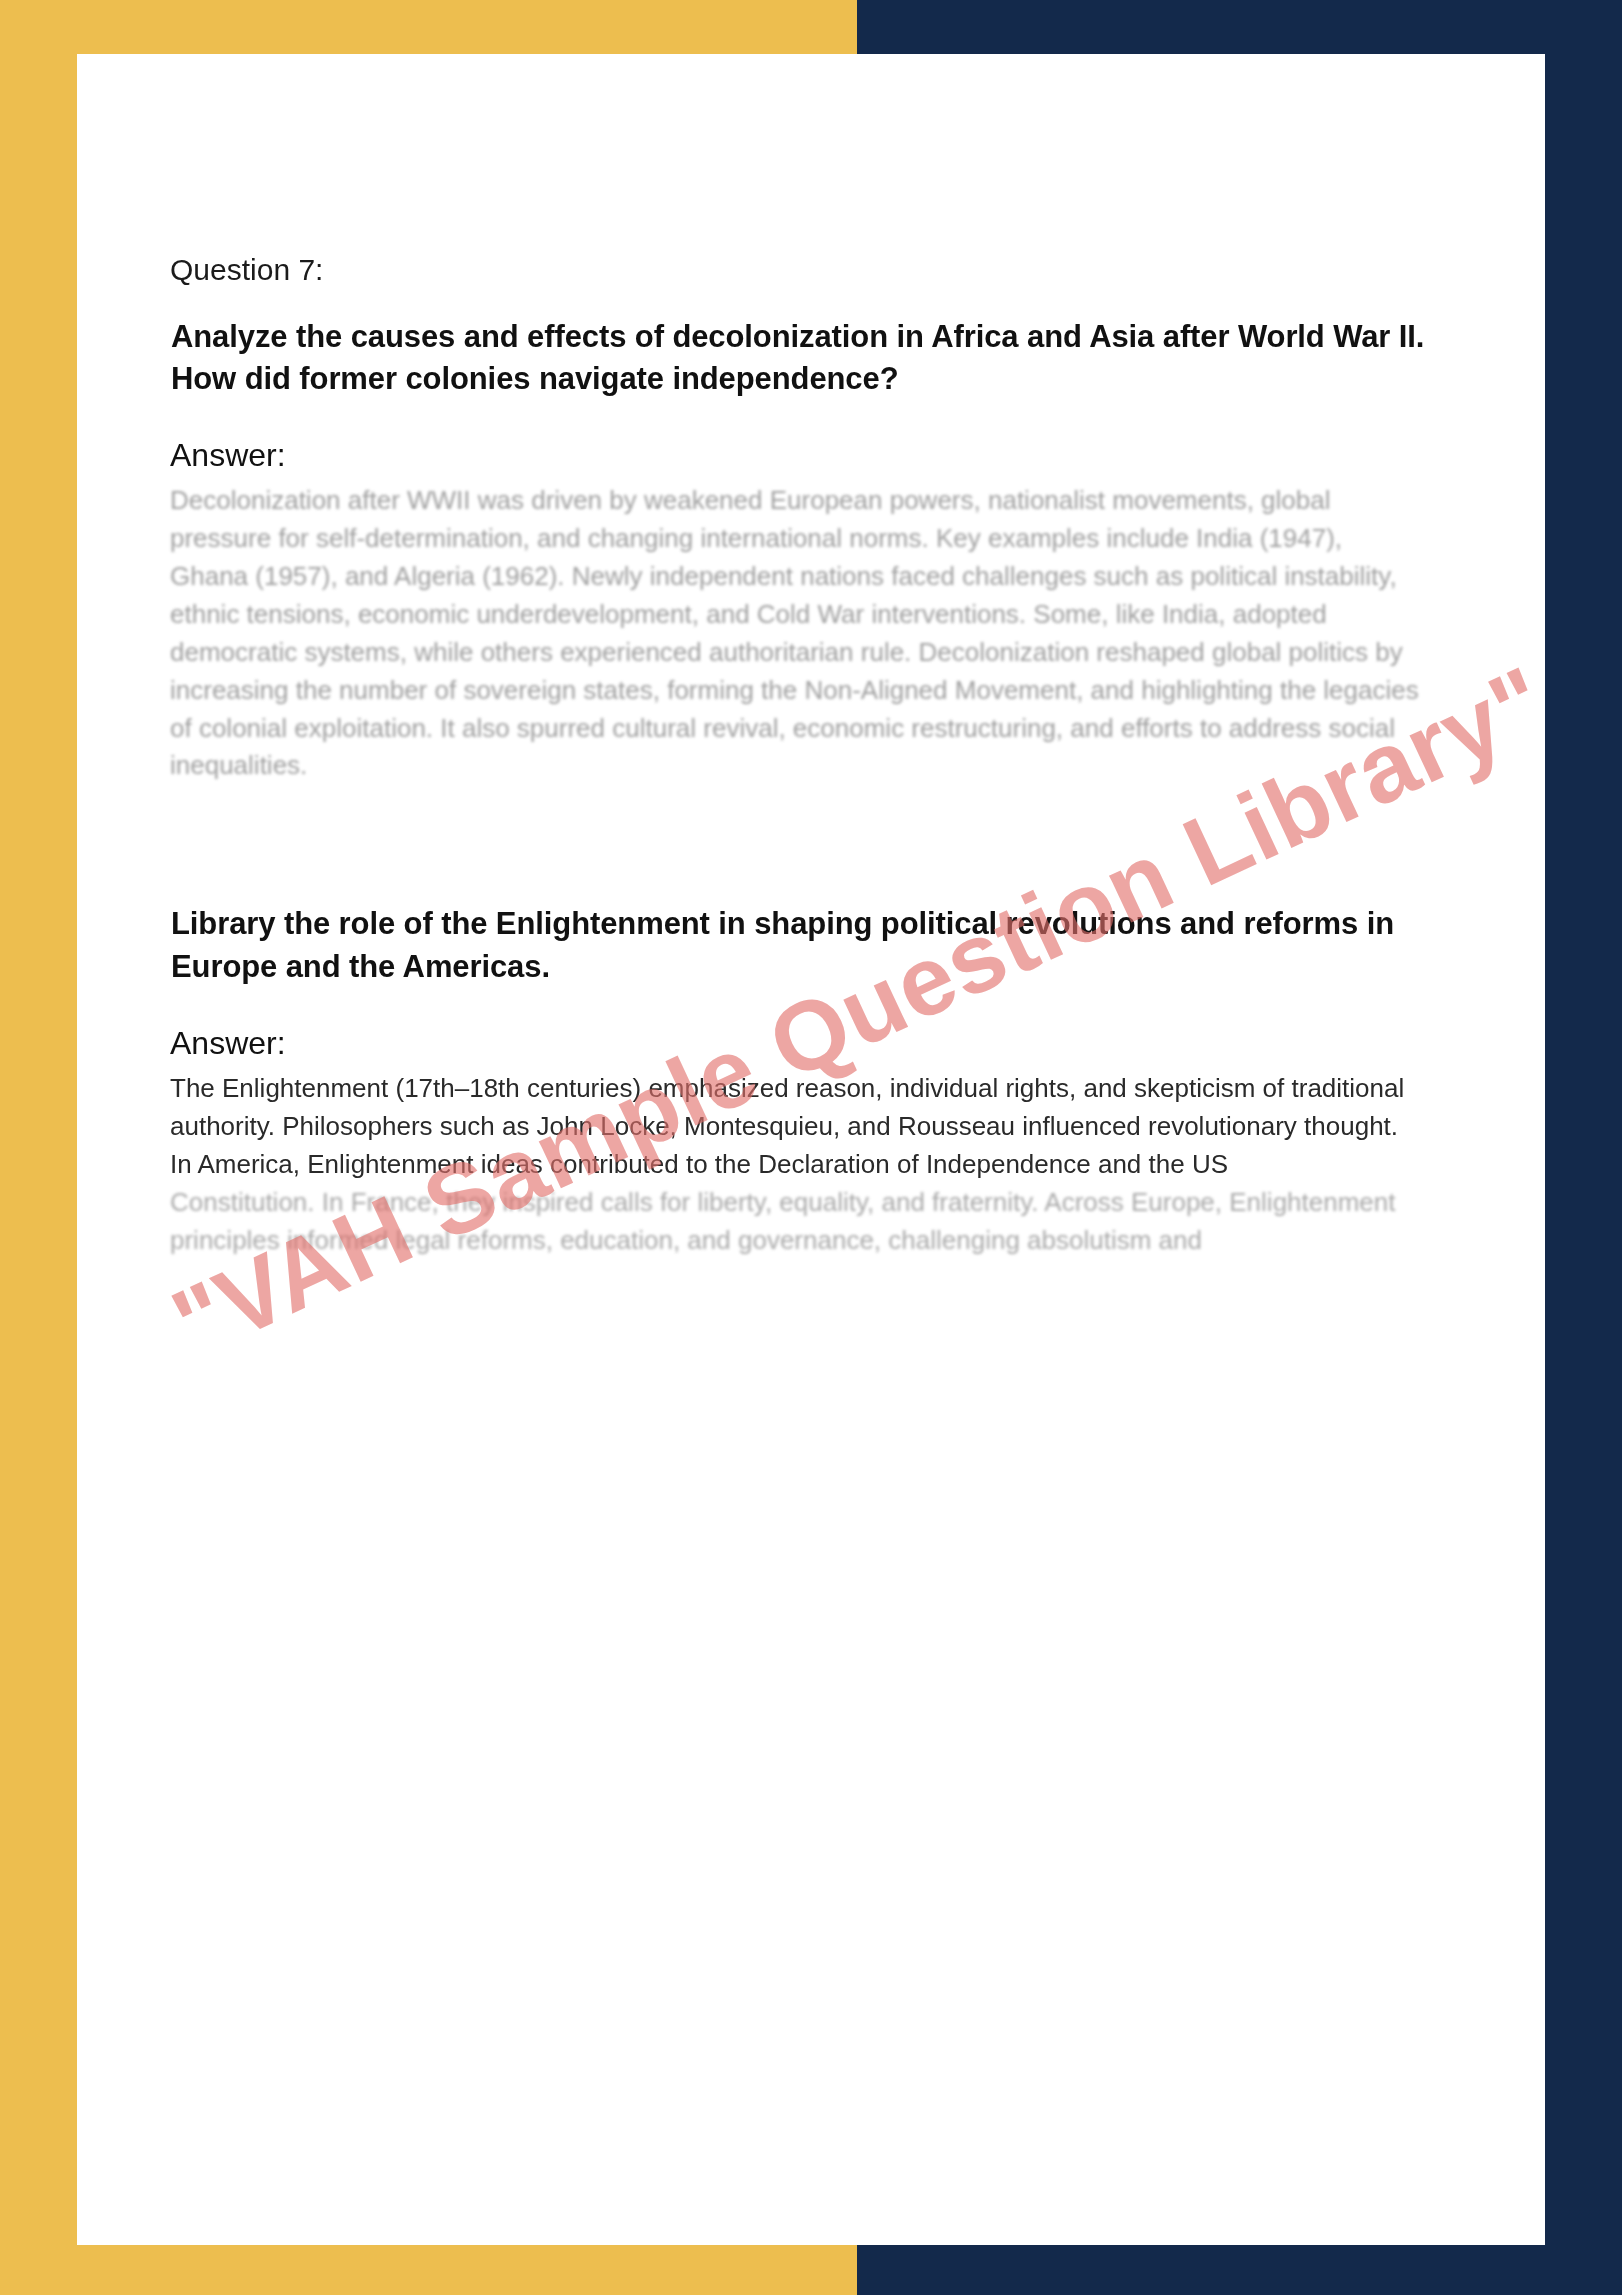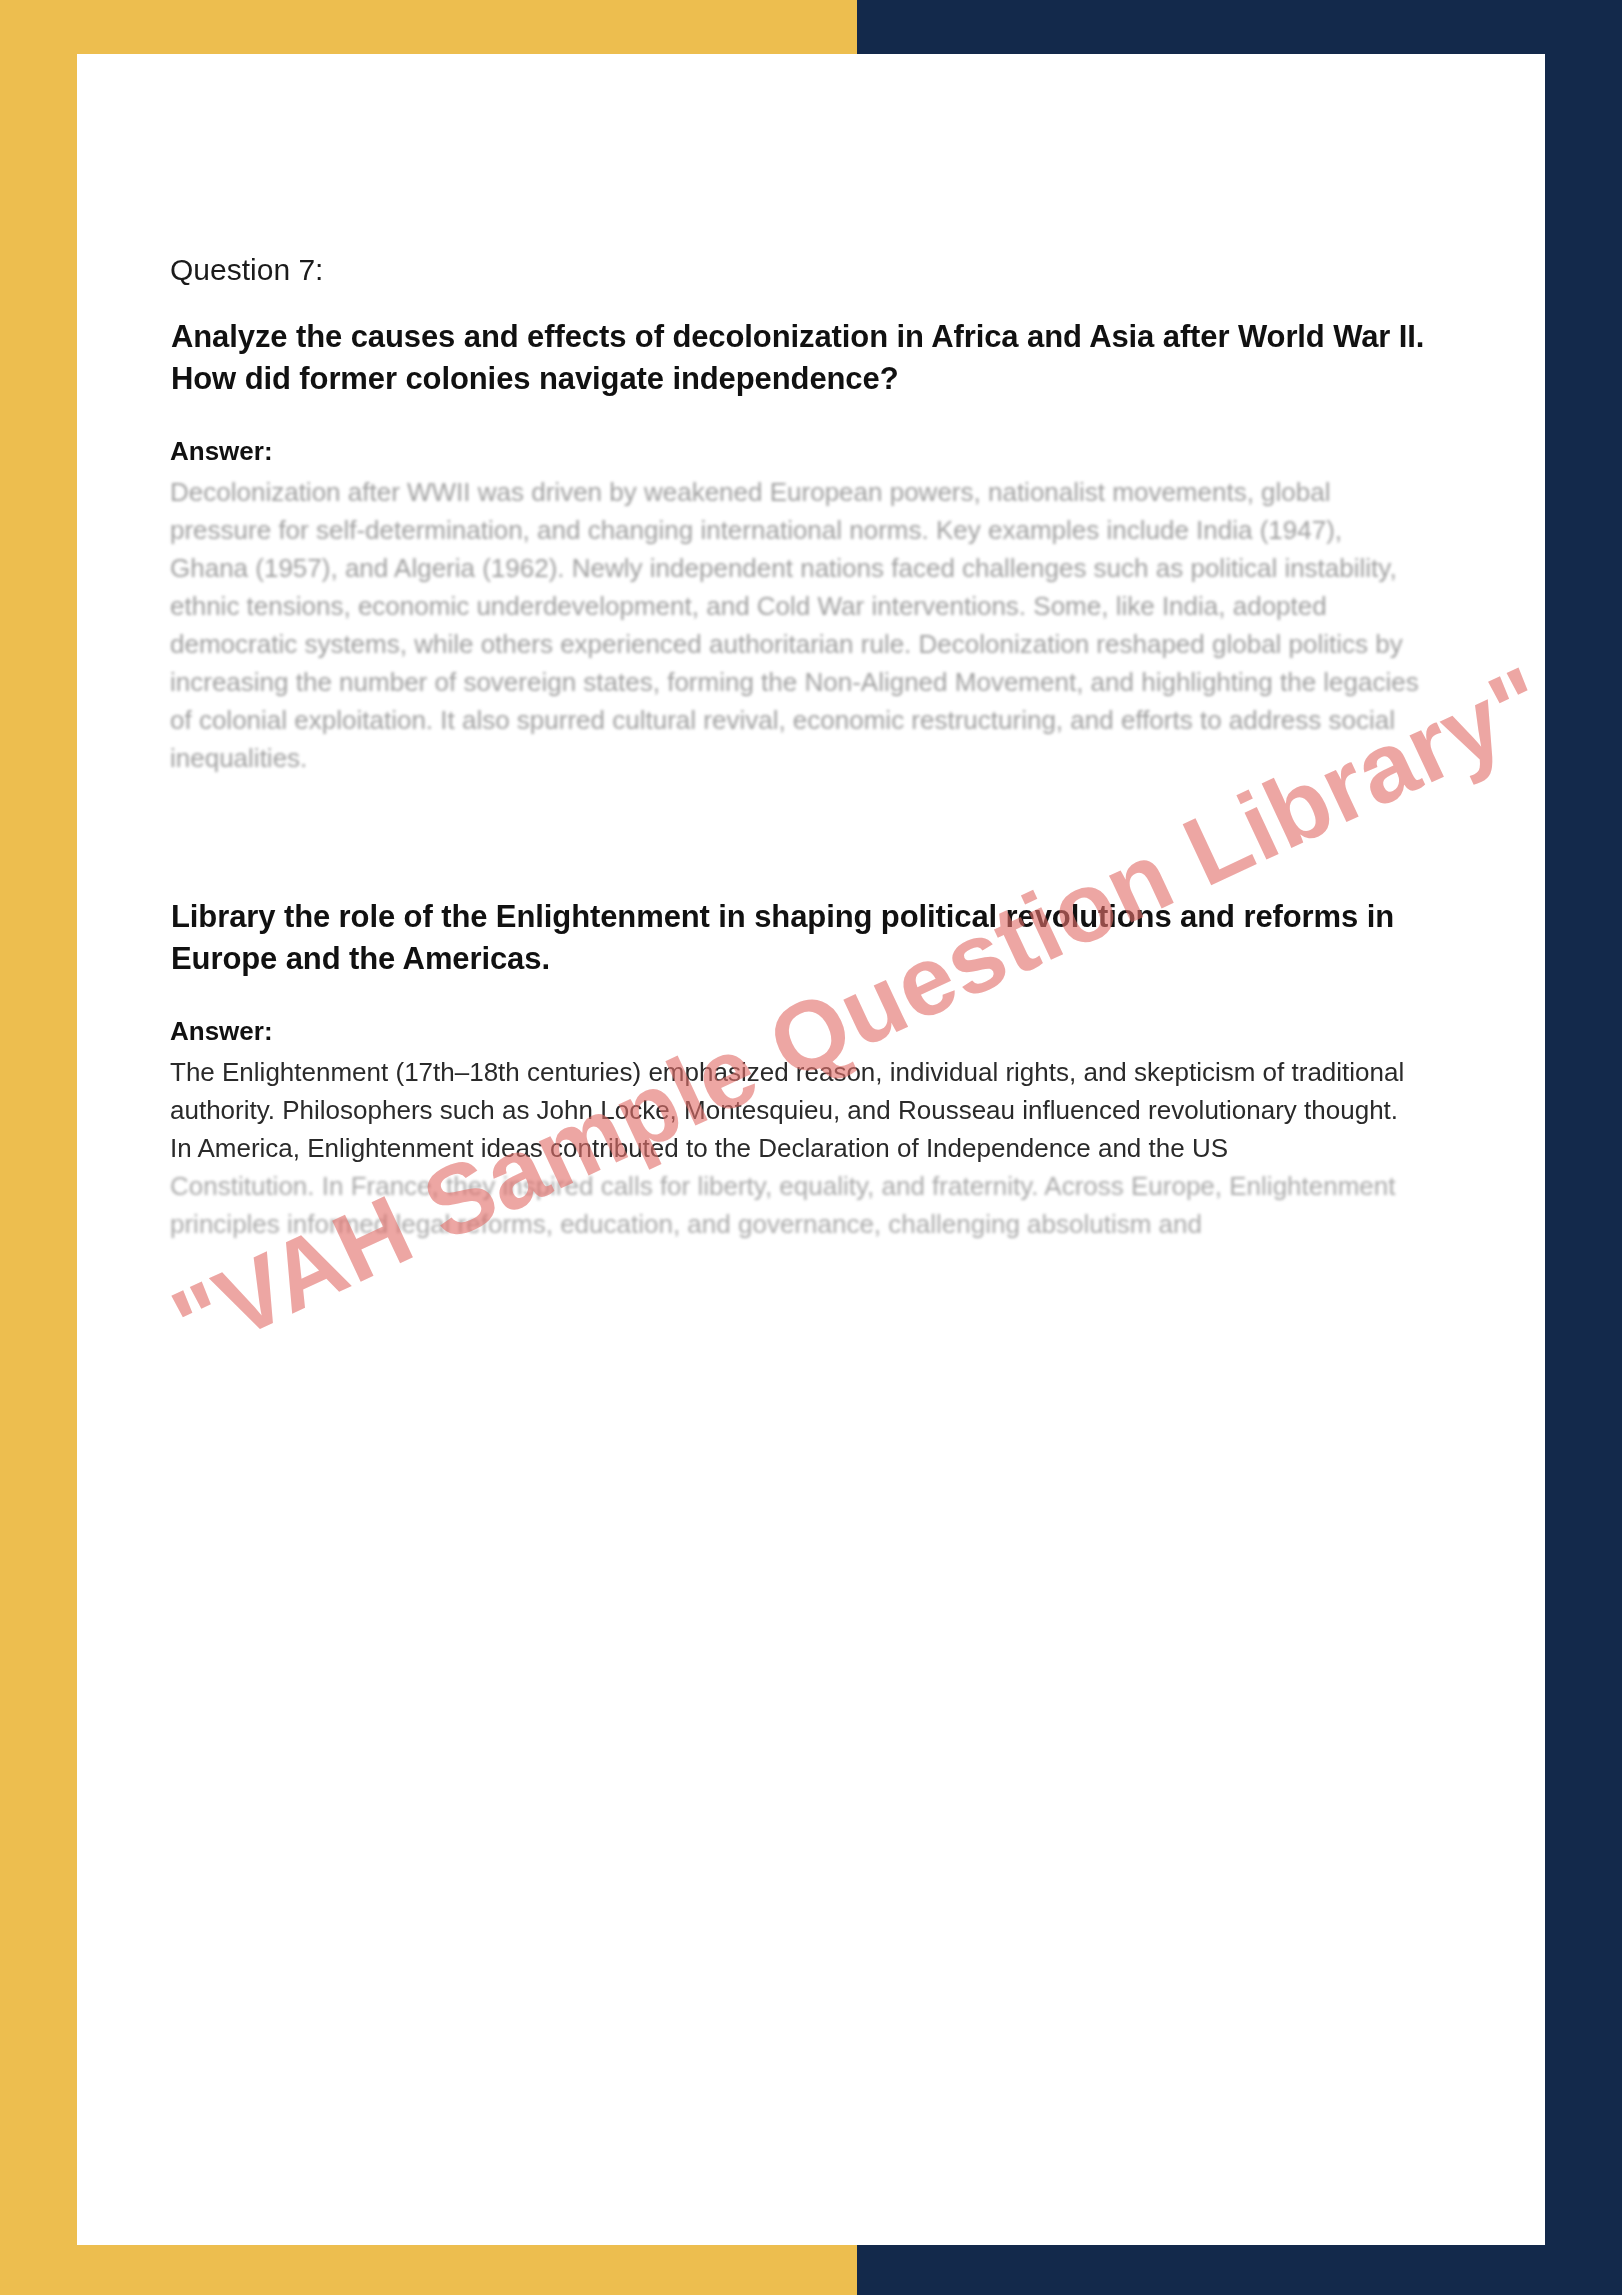--- a/index.html
+++ b/index.html
@@ -70,22 +70,22 @@
   .q-text {
     font-size: 31px;
     font-weight: bold;
     color: #111111;
     line-height: 1.38;
     margin: 0 0 34px 1px;
     letter-spacing: -0.1px;
   }
 
   .answer-label {
-    font-size: 26px;
-    font-weight: bold;
+    font-size: 32px;
+    font-weight: normal;
     color: #111111;
     margin: 0 0 5.2px 0;
     line-height: 1.3;
   }
 
   .answer-text {
     font-size: 26px;
     color: #2a2a2a;
     line-height: 1.46;
     margin: 0;

